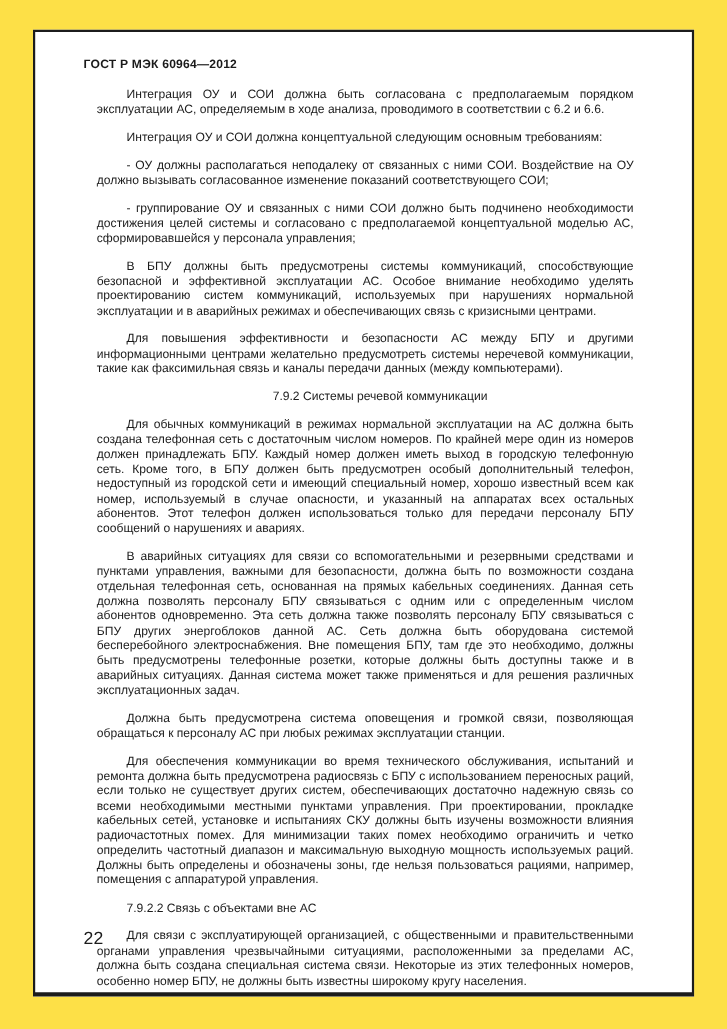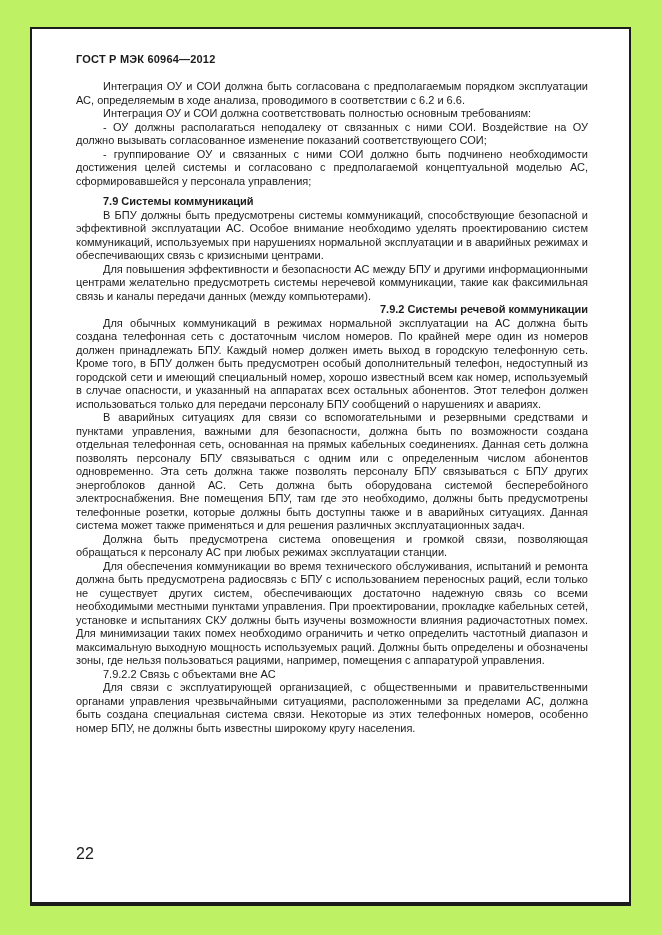--- a/index.html
+++ b/index.html
@@ -5,21 +5,21 @@
   html, body {
     margin: 0;
     padding: 0;
     background: #ffffff;
     font-family: "Liberation Sans", sans-serif;
   }
   .screen {
     position: relative;
     width: 661px;
     height: 935px;
-    background: #bef264;
+    background: #fde047;
     overflow: hidden;
   }
   .page {
     position: absolute;
     left: 30px;
     top: 27px;
     width: 601px;
     height: 879px;
     box-sizing: border-box;
     background: #ffffff;
@@ -34,53 +34,52 @@
     color: #1a1a1a;
     margin-bottom: 15px;
     letter-spacing: 0.2px;
   }
   .doc-body {
     color: #1b1b1b;
     font-size: 11px;
     line-height: 13.5px;
   }
   .doc-body p {
-    margin: 0;
+    margin: 12px;
     text-indent: 27px;
     text-align: justify;
   }
   .doc-body p.h {
     font-weight: bold;
     margin-top: 7px;
     text-align: left;
   }
   .doc-body p.hb {
-    font-weight: bold;
-    text-align: right;
+    font-weight: normal;
+    text-align: center;
   }
   .page-number {
     position: absolute;
     left: 44px;
     top: 816px;
     font-size: 16px;
     color: #1b1b1b;
   }
 </style>
 </head>
 <body>
 
 <div class="screen">
   <div class="page">
     <div class="doc-header">ГОСТ Р МЭК 60964—2012</div>
     <div class="doc-body">
         <p class="p">Интеграция ОУ и СОИ должна быть согласована с предполагаемым порядком эксплуатации АС, определяемым в ходе анализа, проводимого в соответствии с 6.2 и 6.6.</p>
-        <p class="p">Интеграция ОУ и СОИ должна соответствовать полностью основным требованиям:</p>
+        <p class="p">Интеграция ОУ и СОИ должна концептуальной следующим основным требованиям:</p>
         <p class="p">- ОУ должны располагаться неподалеку от связанных с ними СОИ. Воздействие на ОУ должно вызывать согласованное изменение показаний соответствующего СОИ;</p>
         <p class="p">- группирование ОУ и связанных с ними СОИ должно быть подчинено необходимости достижения целей системы и согласовано с предполагаемой концептуальной моделью АС, сформировавшейся у персонала управления;</p>
-        <p class="h">7.9 Системы коммуникаций</p>
         <p class="p">В БПУ должны быть предусмотрены системы коммуникаций, способствующие безопасной и эффективной эксплуатации АС. Особое внимание необходимо уделять проектированию систем коммуникаций, используемых при нарушениях нормальной эксплуатации и в аварийных режимах и обеспечивающих связь с кризисными центрами.</p>
         <p class="p">Для повышения эффективности и безопасности АС между БПУ и другими информационными центрами желательно предусмотреть системы неречевой коммуникации, такие как факсимильная связь и каналы передачи данных (между компьютерами).</p>
         <p class="hb">7.9.2 Системы речевой коммуникации</p>
         <p class="p">Для обычных коммуникаций в режимах нормальной эксплуатации на АС должна быть создана телефонная сеть с достаточным числом номеров. По крайней мере один из номеров должен принадлежать БПУ. Каждый номер должен иметь выход в городскую телефонную сеть. Кроме того, в БПУ должен быть предусмотрен особый дополнительный телефон, недоступный из городской сети и имеющий специальный номер, хорошо известный всем как номер, используемый в случае опасности, и указанный на аппаратах всех остальных абонентов. Этот телефон должен использоваться только для передачи персоналу БПУ сообщений о нарушениях и авариях.</p>
         <p class="p">В аварийных ситуациях для связи со вспомогательными и резервными средствами и пунктами управления, важными для безопасности, должна быть по возможности создана отдельная телефонная сеть, основанная на прямых кабельных соединениях. Данная сеть должна позволять персоналу БПУ связываться с одним или с определенным числом абонентов одновременно. Эта сеть должна также позволять персоналу БПУ связываться с БПУ других энергоблоков данной АС. Сеть должна быть оборудована системой бесперебойного электроснабжения. Вне помещения БПУ, там где это необходимо, должны быть предусмотрены телефонные розетки, которые должны быть доступны также и в аварийных ситуациях. Данная система может также применяться и для решения различных эксплуатационных задач.</p>
         <p class="p">Должна быть предусмотрена система оповещения и громкой связи, позволяющая обращаться к персоналу АС при любых режимах эксплуатации станции.</p>
         <p class="p">Для обеспечения коммуникации во время технического обслуживания, испытаний и ремонта должна быть предусмотрена радиосвязь с БПУ с использованием переносных раций, если только не существует других систем, обеспечивающих достаточно надежную связь со всеми необходимыми местными пунктами управления. При проектировании, прокладке кабельных сетей, установке и испытаниях СКУ должны быть изучены возможности влияния радиочастотных помех. Для минимизации таких помех необходимо ограничить и четко определить частотный диапазон и максимальную выходную мощность используемых раций. Должны быть определены и обозначены зоны, где нельзя пользоваться рациями, например, помещения с аппаратурой управления.</p>
         <p class="p">7.9.2.2 Связь с объектами вне АС</p>
         <p class="p">Для связи с эксплуатирующей организацией, с общественными и правительственными органами управления чрезвычайными ситуациями, расположенными за пределами АС, должна быть создана специальная система связи. Некоторые из этих телефонных номеров, особенно номер БПУ, не должны быть известны широкому кругу населения.</p>
       </div>

